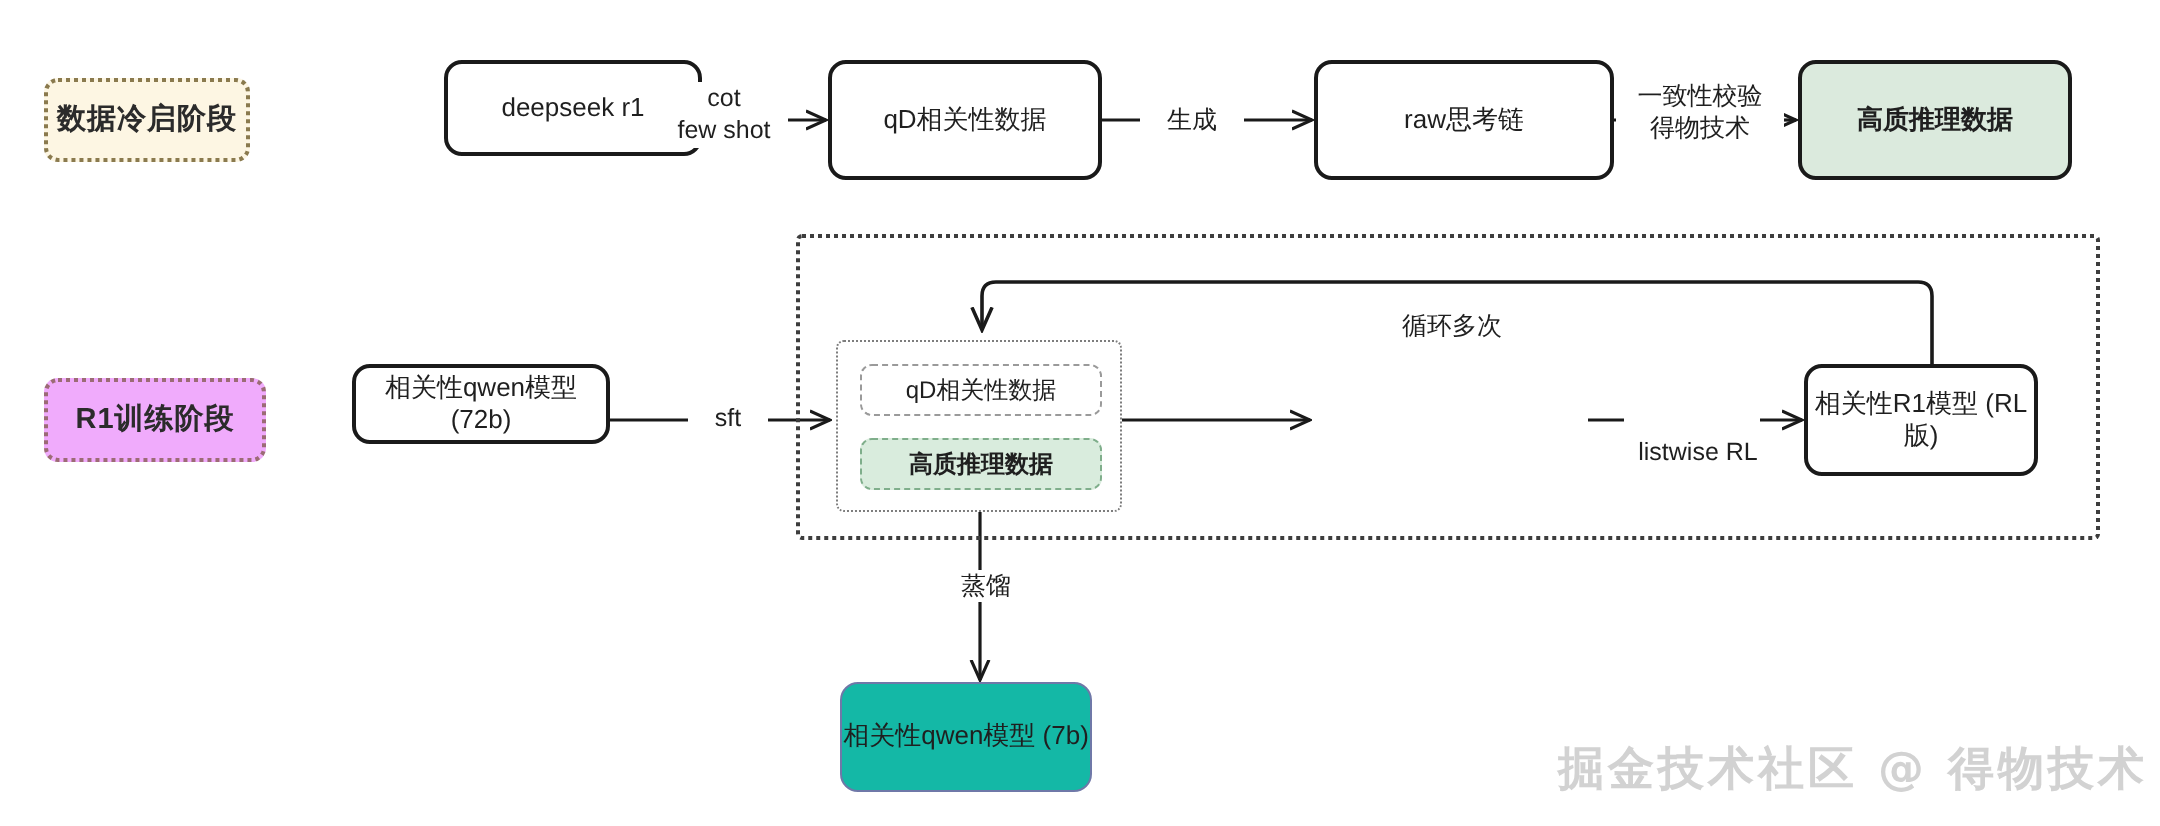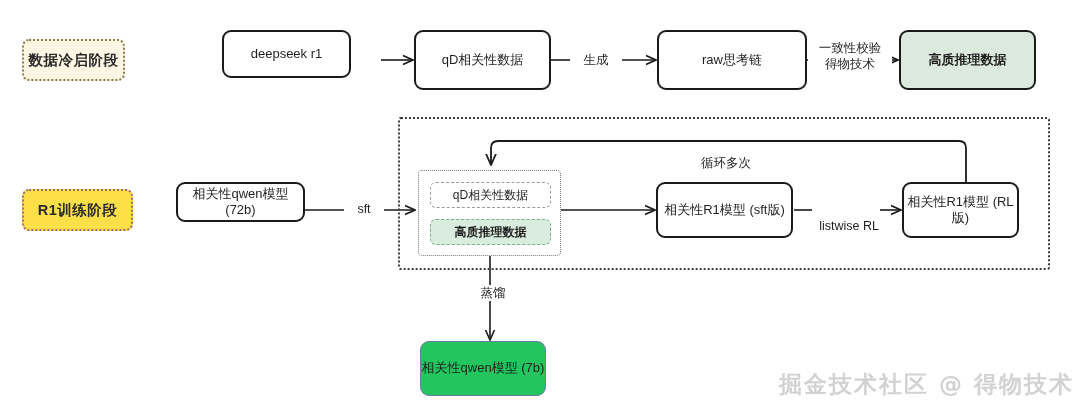--- a/index.html
+++ b/index.html
@@ -42,36 +42,36 @@
   .box-green {
     border: 2px solid #1a1a1a;
     border-radius: 9px;
     background: #dbeadd;
     font-size: 13px;
     font-weight: 600;
   }
   .box-blue {
     border: 1.6px solid #6f78a8;
     border-radius: 9px;
-    background: #22c55e;
+    background: #14b8a6;
     font-size: 13px;
   }
   .stage-label {
     border-radius: 7px;
     font-size: 14.5px;
     font-weight: 700;
     letter-spacing: 0.5px;
   }
   .stage-cold {
     background: #fdf6e3;
     border: 2.2px dotted #8a7a4e;
     color: #2b2b2b;
   }
   .stage-r1 {
-    background: #fde047;
+    background: #f0abfc;
     border: 2.2px dotted #9c6b75;
     color: #2b2b2b;
   }
   .group-outer {
     position: absolute;
     box-sizing: border-box;
     border: 2px dotted #3d3d3d;
     border-radius: 3px;
     background: transparent;
   }
@@ -164,38 +164,39 @@
   <div class="node stage-label stage-r1" style="left:22px; top:189px; width:111px; height:42px;">R1训练阶段</div>
 
   <div class="node box-solid" style="left:176px; top:30px; width:129px; height:48px;margin-left:46px;">deepseek r1</div>
 
   <div class="node box-solid" style="left:414px; top:30px; width:137px; height:60px;">qD相关性数据</div>
 
   <div class="node box-solid" style="left:657px; top:30px; width:150px; height:60px;">raw思考链</div>
 
   <div class="node box-green" style="left:899px; top:30px; width:137px; height:60px;">高质推理数据</div>
 
+  <div class="edge-label" style="left:330px; top:41px; width:58px;">cot
+few shot</div>
 
   <div class="edge-label" style="left:570px; top:52px; width:46px;">生成</div>
 
   <div class="edge-label" style="left:808px; top:40px; width:78px;">一致性校验
 得物技术</div>
 
   <div class="group-outer" style="left:398px; top:117px; width:652px; height:153px;"></div>
 
   <div class="node box-solid" style="left:176px; top:182px; width:129px; height:40px;">相关性qwen模型 (72b)</div>
 
   <div class="edge-label" style="left:344px; top:201px; width:34px;">sft</div>
 
   <div class="group-inner" style="left:418px; top:170px; width:143px; height:86px;">
     <div class="sub-box sub-plain" style="left:11px; top:11px; width:121px; height:26px;">qD相关性数据</div>
     <div class="sub-box sub-green" style="left:11px; top:48px; width:121px; height:26px;">高质推理数据</div>
   </div>
 
-  <div class="node box-solid" style="left:656px; top:182px; width:137px; height:56px;">相关性R1模型 (sft版)</div>
 
   <div class="edge-label" style="left:810px; top:218px; width:72px;">listwise RL</div>
 
   <div class="node box-solid" style="left:902px; top:182px; width:117px; height:56px;">相关性R1模型 (RL版)</div>
 
   <div class="edge-label" style="left:692px; top:133px; width:62px;margin-top:22px;">循环多次</div>
 
   <div class="edge-label" style="left:466px; top:285px; width:48px;">蒸馏</div>
 
   <div class="node box-blue" style="left:420px; top:341px; width:126px; height:55px;">相关性qwen模型 (7b)</div>

